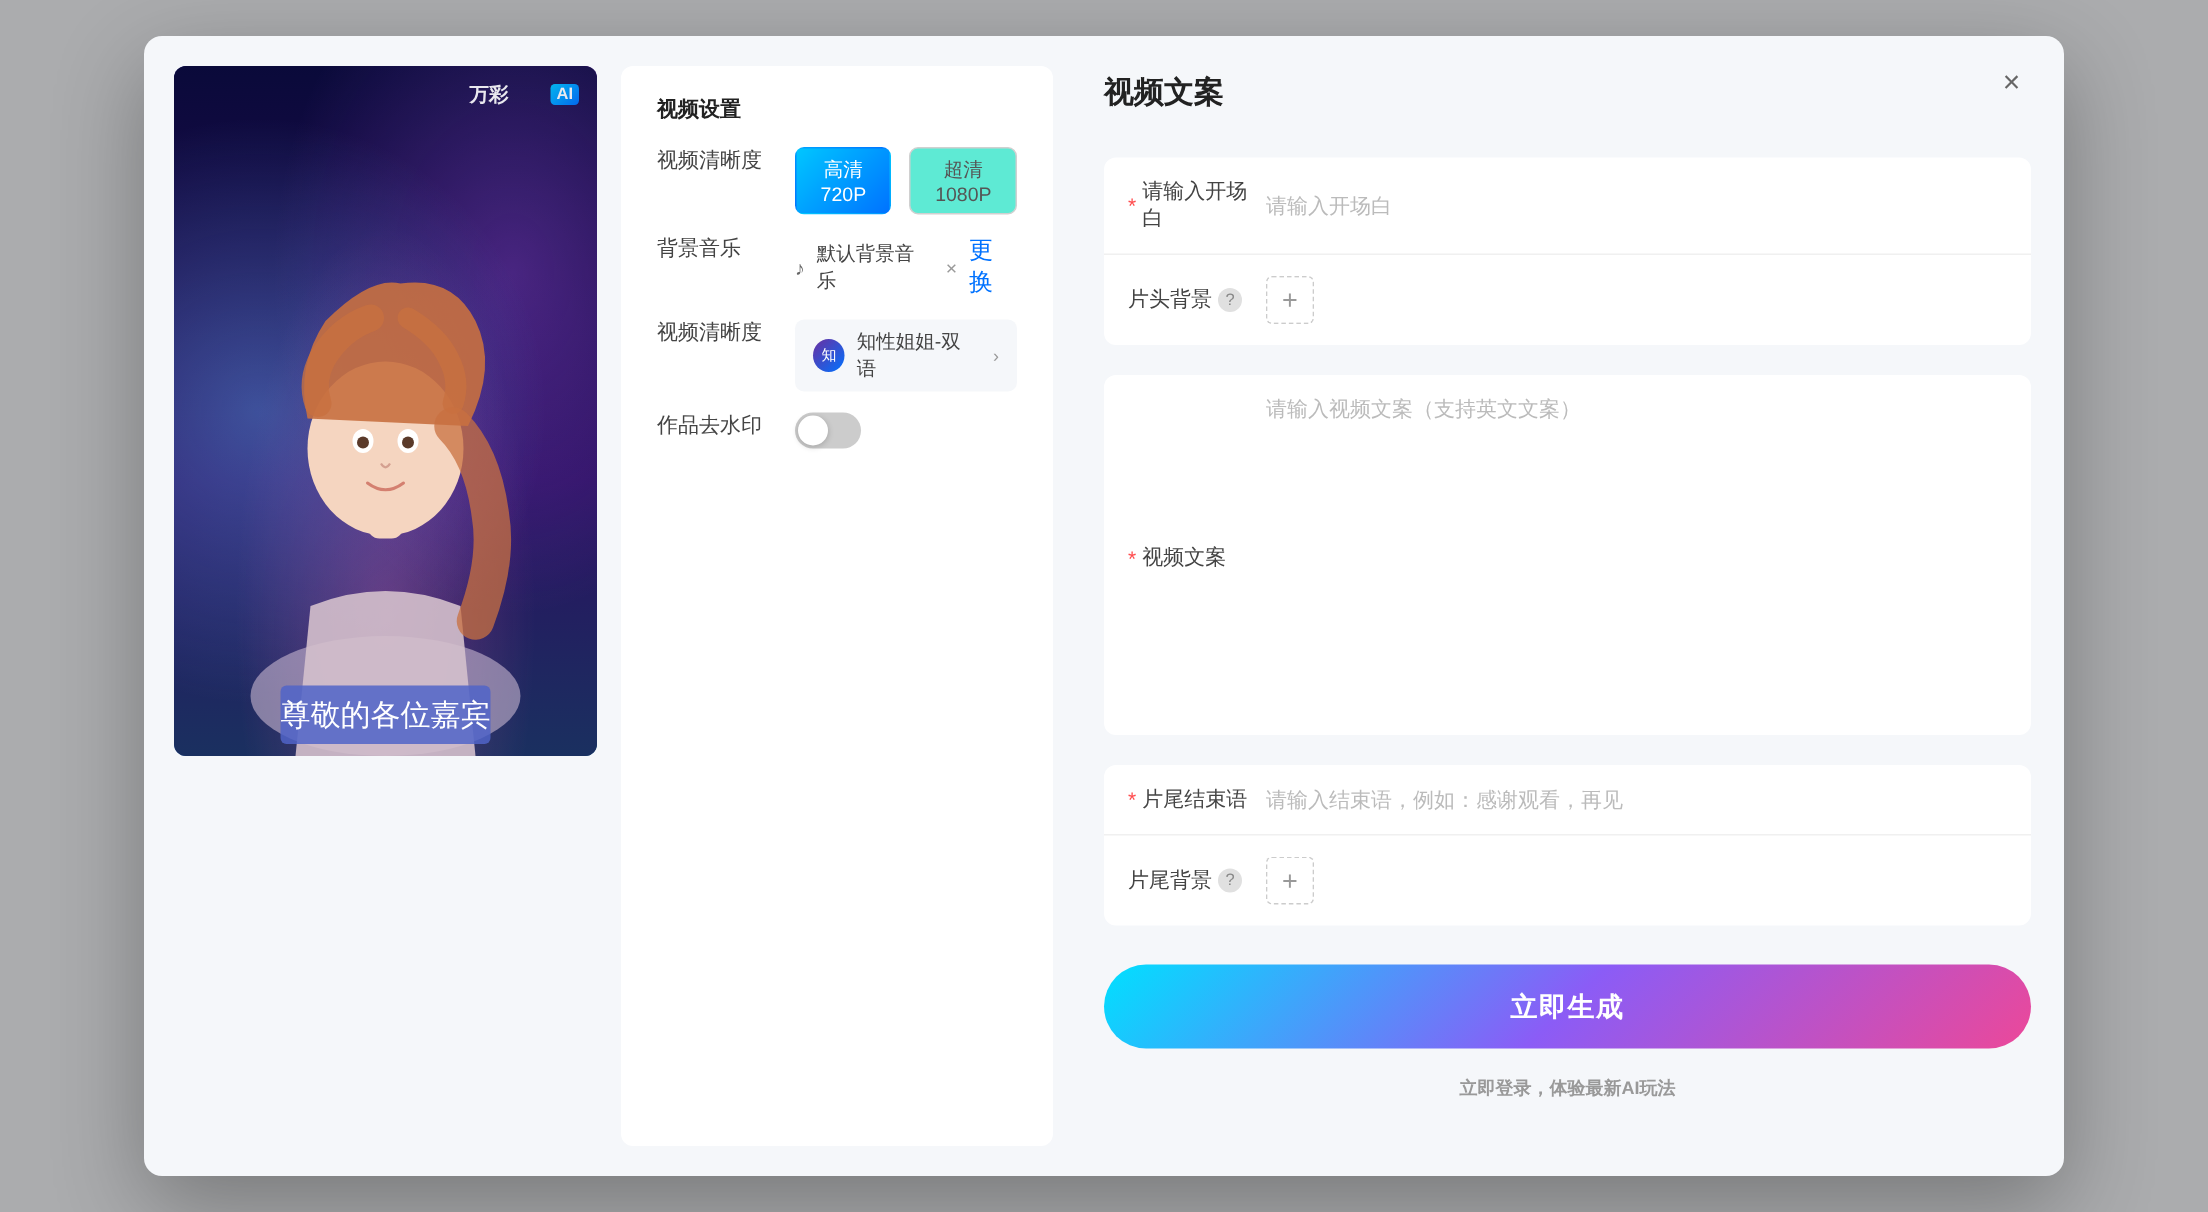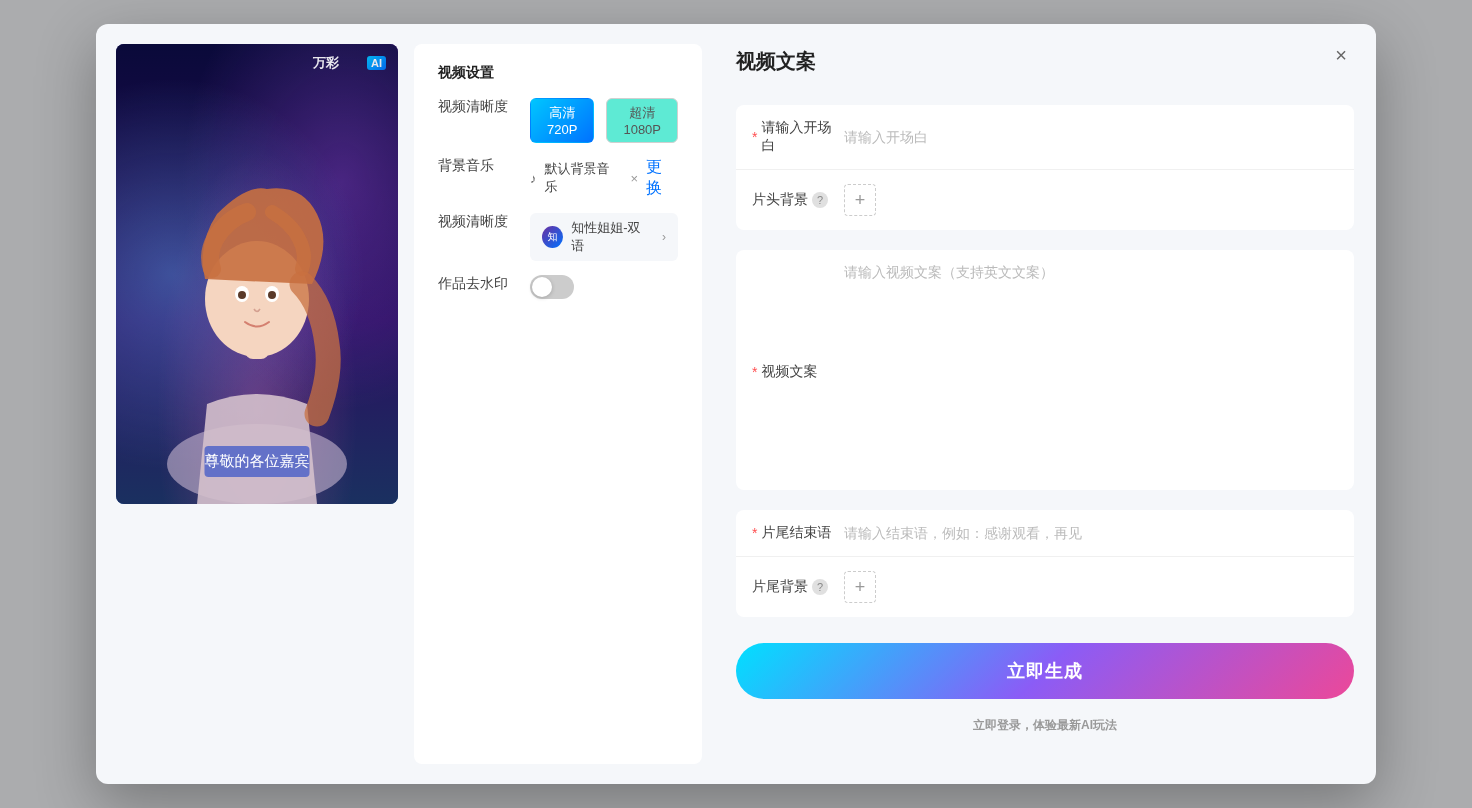--- a/index.html
+++ b/index.html
@@ -115,28 +115,28 @@
       position: absolute;
       bottom: 0;
       left: 50%;
       transform: translateX(-50%);
       width: 300px;
       height: 380px;
     }
 
     .subtitle-bar {
       position: absolute;
-      bottom: 27px;
+      bottom: 8px;
       left: 50%;
       transform: translateX(-50%);
       background: rgba(80, 100, 200, 0.85);
       color: white;
       padding: 6px 0;
       border-radius: 4px;
-      font-size: 15px;
+      font-size: 20px;
       white-space: nowrap;
       font-weight: 500;
     }
 
     
     .settings-section {
       background: white;
       border-radius: 8px;
       padding: 20px 24px;
     }

